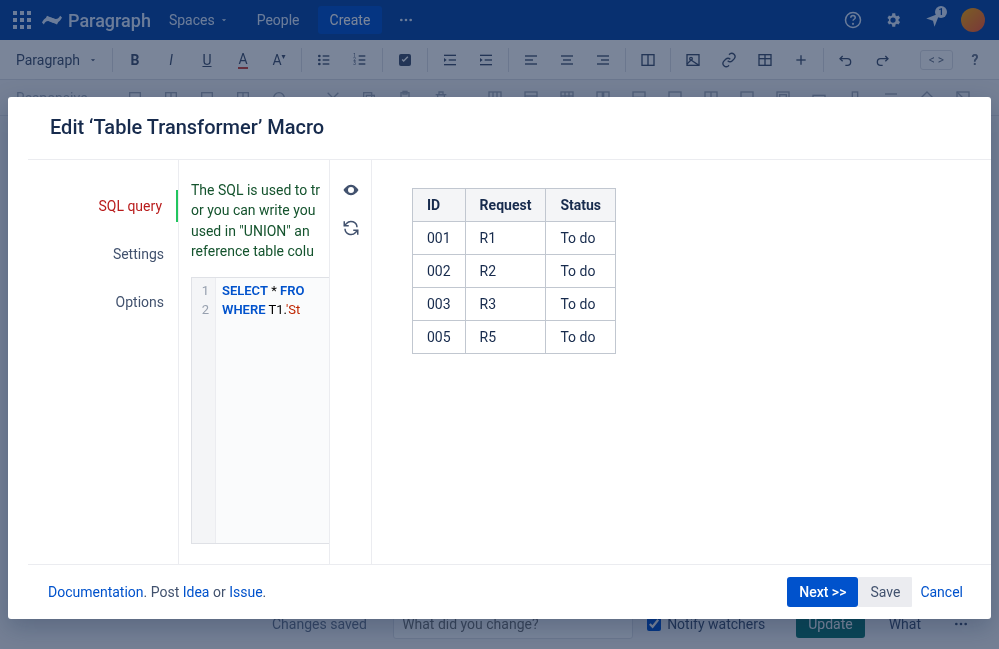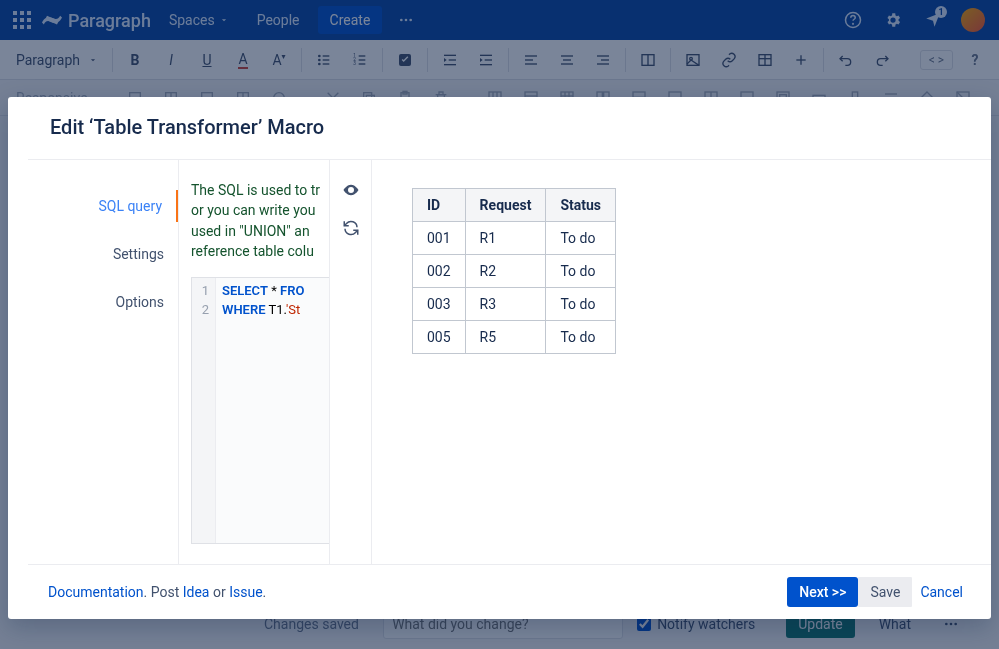--- a/index.html
+++ b/index.html
@@ -25,39 +25,39 @@
 .editor-toolbar .tb-btn { width: 28px; height: 28px; display: flex; align-items: center; justify-content: center; cursor: pointer; color: #42526E; border-radius: 3px; }
 .editor-toolbar .tb-sep { width: 1px; height: 24px; background: #dfe1e6; }
 .editor-toolbar .angle { margin-left: auto; border: 1px solid #dfe1e6; padding: 2px 8px; border-radius: 3px; font-size: 12px; color: #6B778C; }
 .editor-toolbar .help { width: 28px; text-align: center; color: #6B778C; font-weight: 700; }
 
 .editor-toolbar2 { height: 36px; background: #f4f5f7; border-bottom: 1px solid #dfe1e6; display: flex; align-items: center; padding: 0 10px; gap: 10px; color: #A5ADBA; }
 .editor-toolbar2 .sel { display: flex; align-items: center; gap: 8px; padding: 4px 6px; font-size: 14px; }
 .editor-toolbar2 .tb-btn { width: 26px; height: 26px; display: flex; align-items: center; justify-content: center; }
 
 
-.bottombar { position: absolute; bottom: 0; left: 0; right: 18px; height: 50px; display: flex; align-items: center; justify-content: flex-end; padding: 0 14px; gap: 14px; color: #42526E; font-size: 14px; background: #f4f5f7; }
+.bottombar { position: absolute; bottom: 0; left: 0; right: 0; height: 50px; display: flex; align-items: center; justify-content: flex-end; padding: 0 22px; gap: 14px; color: #42526E; font-size: 14px; background: #f4f5f7; }
 .bottombar .changes-saved { margin-right: auto; margin-left: 250px; color: #6B778C; }
 .bottombar input[type=text] { width: 240px; height: 30px; border: 1px solid #dfe1e6; border-radius: 3px; padding: 0 8px; font-size: 14px; color: #6B778C; }
 .bottombar .checkbox-wrap { display: flex; align-items: center; gap: 6px; }
 .bottombar .checkbox-wrap input { width: 14px; height: 14px; accent-color: #0052CC; }
 .bottombar .update-btn { background: #0f766e; color: #fff; padding: 6px 12px; border-radius: 3px; cursor: pointer; margin-left: 17px; }
 .bottombar .close-btn { padding: 6px 10px; cursor: pointer; }
 .bottombar .more-btn { padding: 6px 8px; cursor: pointer; }
 
 
 .overlay { position: absolute; inset: 0; background: rgba(9,30,66,0.54); }
 .modal { position: absolute; left: 8px; right: 8px; top: 97px; bottom: 30px; background: #fff; border-radius: 3px; box-shadow: 0 8px 24px rgba(9,30,66,0.25); display: flex; flex-direction: column; overflow: hidden; padding-left: 20px; }
 .modal-header { padding: 18px 22px 0; font-size: 20px; color: #172B4D; font-weight: 500; height: 62px; }
 .modal-body { flex: 1; display: flex; border-top: 1px solid #EBECF0; overflow: hidden; }
 
 
 .modal-sidebar { width: 150px; padding: 30px 0; }
 .modal-sidebar .tab { text-align: right; padding: 8px 14px; font-size: 14px; color: #42526E; cursor: pointer; margin-bottom: 16px; }
-.modal-sidebar .tab.active { color: #3b82f6; border-right: 2px solid #f97316; }
+.modal-sidebar .tab.active { color: #b91c1c; border-right: 2px solid #22c55e; }
 
 
 .sql-panel { width: 152px; border-left: 1px solid #EBECF0; border-right: 1px solid #EBECF0; padding: 20px 0 20px 12px; display: flex; flex-direction: column; overflow: hidden; position: relative; }
 .sql-desc { font-size: 14px; color: #14532d; line-height: 1.45; margin-bottom: 16px; white-space: normal; overflow: hidden; }
 .sql-editor { border: 1px solid #DFE1E6; background: #fafbfc; font-family: "SFMono-Regular", Consolas, monospace; font-size: 13px; flex: 1; display: flex; overflow: hidden; border-right: none; }
 .sql-gutter { width: 24px; background: #F4F5F7; color: #97A0AF; text-align: right; padding: 4px 6px 4px 0; line-height: 1.45; border-right: 1px solid #EBECF0; }
 .sql-code { padding: 4px 6px; line-height: 1.45; white-space: pre; overflow: hidden; }
 .sql-kw { color: #0052CC; font-weight: 600; }
 .sql-str { color: #BF2600; }
 

